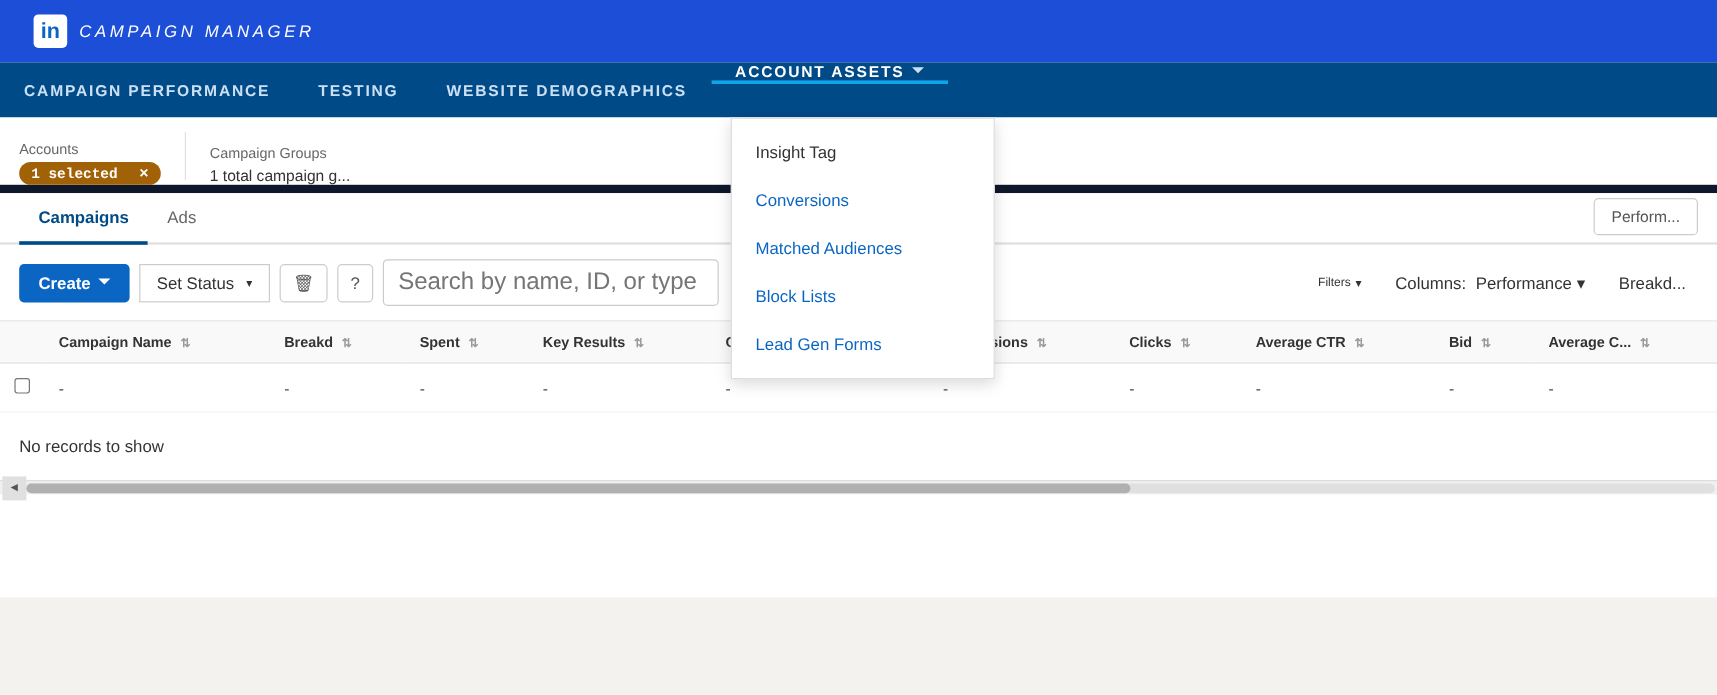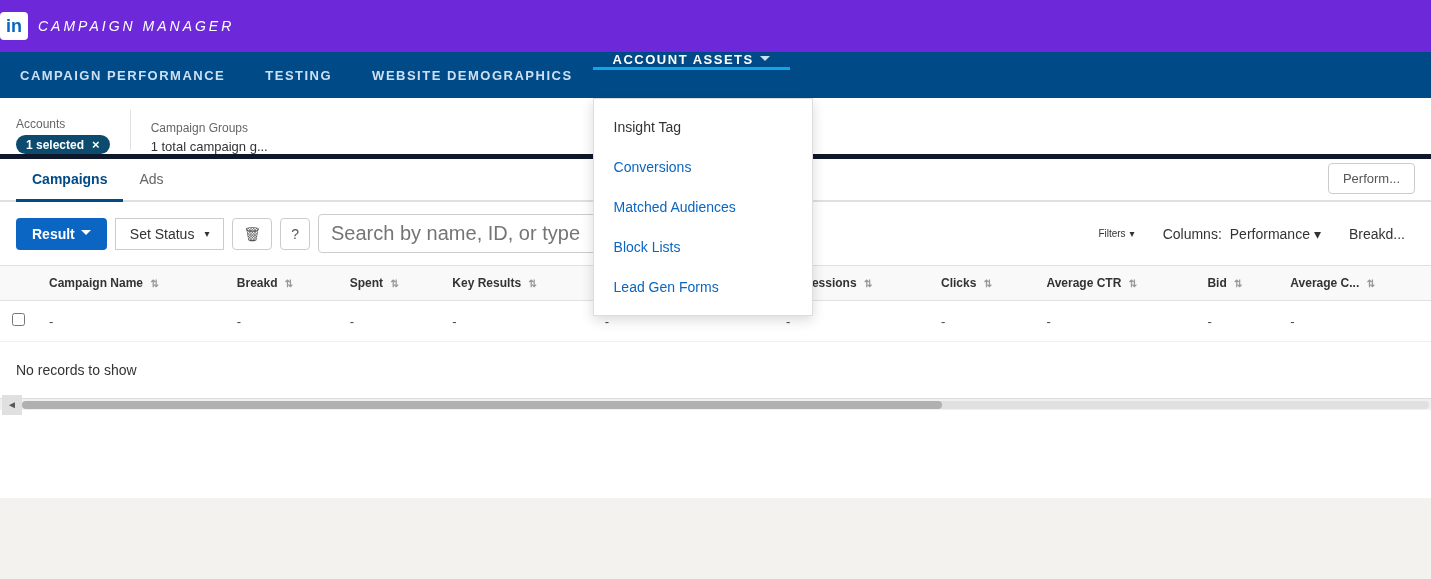--- a/index.html
+++ b/index.html
@@ -1,22 +1,22 @@
 <!DOCTYPE html>
 <html><head>
   <meta charset="utf-8">
   <style>
     * { box-sizing: border-box; margin: 0; padding: 0; }
     body { font-family: -apple-system, BlinkMacSystemFont, 'Segoe UI', Arial, sans-serif; font-size: 14px; background: #f3f2ee; overflow-x: hidden; }
 
     
     .top-header {
-      background: #6d28d9;
+      background: #1d4ed8;
       color: white;
-      padding: 0 0;
+      padding: 0 28px;
       height: 52px;
       display: flex;
       align-items: center;
       gap: 10px;
     }
     .linkedin-logo {
       width: 28px;
       height: 28px;
       background: white;
       border-radius: 4px;
@@ -69,21 +69,21 @@
       margin-top: 3px;
     }
 
     
     .dropdown-container {
       position: relative;
     }
     .dropdown-menu {
       position: absolute;
       top: 46px;
-      left: 0;
+      left: 16px;
       background: white;
       border: 1px solid #ddd;
       box-shadow: 0 4px 12px rgba(0,0,0,0.15);
       z-index: 100;
       min-width: 220px;
       padding: 8px 0;
     }
     .dropdown-menu-item {
       padding: 12px 20px;
       color: #0a66c2;
@@ -103,27 +103,28 @@
       color: #666;
       margin-bottom: 4px;
     }
     .header-value {
       font-size: 13px;
       color: #333;
     }
     .selected-badge {
       display: inline-flex;
       align-items: center;
-      background: #0c4a6e;
+      background: #a16207;
       color: white;
       border-radius: 12px;
       padding: 2px 10px;
       font-size: 12px;
       font-weight: 600;
-      gap: 8px;
+      gap: 18px;
+      font-family: Liberation Mono, monospace;
     }
     .selected-badge .x-btn {
       cursor: pointer;
       font-weight: bold;
       font-size: 13px;
     }
 
     .tabs-row {
       display: flex;
       align-items: flex-end;
@@ -357,21 +358,21 @@
       <div class="dropdown-menu-item">Conversions</div>
       <div class="dropdown-menu-item">Matched Audiences</div>
       <div class="dropdown-menu-item">Block Lists</div>
       <div class="dropdown-menu-item">Lead Gen Forms</div>
     </div>
   </div>
 </nav>
 
 <div class="main-content">
 
-  <div style="display:flex; align-items:flex-end; padding: 12px 16px 0 16px; background: white; gap: 20px; border-bottom: 5px solid #0f172a;">
+  <div style="display:flex; align-items:flex-end; padding: 12px 16px 0 16px; background: white; gap: 20px; border-bottom: 7px solid #0f172a;">
     <div>
       <div class="header-label">Accounts</div>
       <div>
         <span class="selected-badge">
           <span>1 selected</span>
           <span class="x-btn">×</span>
         </span>
       </div>
     </div>
     <div style="width:1px; height:40px; background:#e0e0e0; margin-bottom:4px;"></div>
@@ -384,21 +385,21 @@
   <div class="tabs-row">
     <div class="tab active">Campaigns</div>
     <div class="tab">Ads</div>
     <div style="margin-left:auto; padding-bottom:6px;">
       <button class="perform-btn">Perform...</button>
     </div>
   </div>
 
   <div class="toolbar">
     <button class="btn-create">
-      <span>Result</span>
+      <span>Create</span>
       <span class="arrow"></span>
     </button>
     <button class="btn-outline">
       <span>Set Status</span>
       <span class="dropdown-caret">▾</span>
     </button>
     <button class="btn-icon">
       <span>🗑</span>
     </button>
     <button class="btn-icon">

